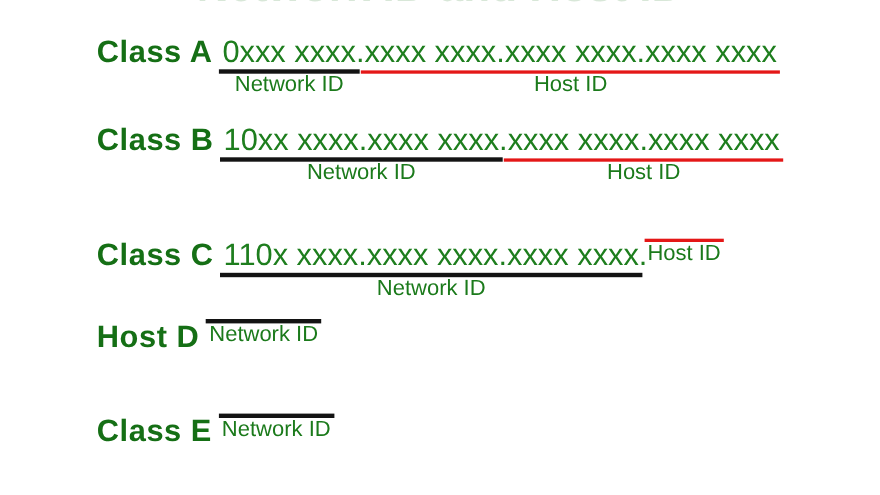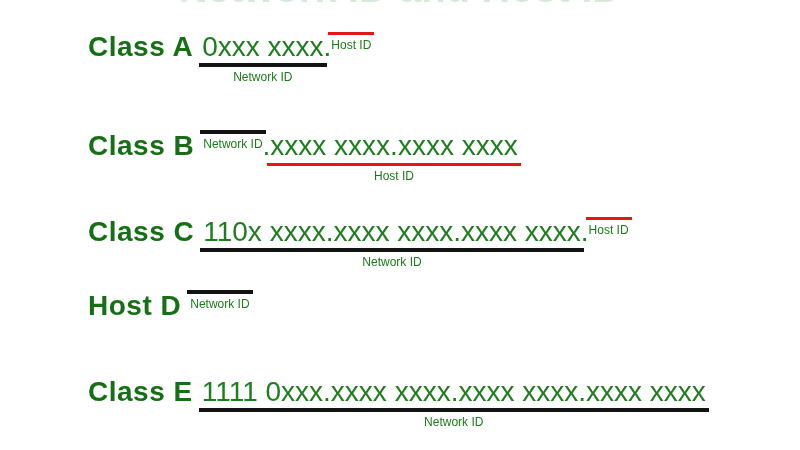--- a/index.html
+++ b/index.html
@@ -31,54 +31,56 @@
   .pattern{display:flex;align-items:flex-start;}
   .segment{display:flex;flex-direction:column;align-items:center;text-align:right;}
   .bits{
     font-size:28px;line-height:32px;white-space:pre;
     color:var(--bits-green);
   }
   .ul{height:4px;align-self:stretch;margin:0 -3px;}
   .ul-network{background:var(--network-underline);}
   .ul-host{background:var(--host-underline);height:3px;margin-top:1px;}
   .seg-label{
-    font-size:12px;line-height:18px;margin-top:1px;
+    font-size:20px;line-height:18px;margin-top:1px;
     color:var(--caption-green);
   }
-  .r0{top:31px}.r1{top:130px}.r2{top:216px}.r3{top:290px}.r4{top:376px}
+  .r0{top:31px}.r1{top:111px}.r2{top:216px}.r3{top:290px}.r4{top:376px}
 </style>
 </head>
 <body>
 
 <div class="screen">
 
   <div class="title">Network ID and Host ID</div>
 
   <div class="row r0">
     <span class="class-label">Class A</span>
     <div class="pattern">
       <div class="segment">
         <span class="bits">0xxx xxxx</span>
         <div class="ul ul-network"></div>
         <span class="seg-label">Network ID</span>
       </div>
       <div class="segment">
         <span class="bits">.</span>
       </div>
       <div class="segment">
+        <span class="bits">xxxx xxxx.xxxx xxxx.xxxx xxxx</span>
         <div class="ul ul-host"></div>
         <span class="seg-label">Host ID</span>
       </div>
     </div>
   </div>
 
   <div class="row r1">
     <span class="class-label">Class B</span>
     <div class="pattern">
       <div class="segment">
+        <span class="bits">10xx xxxx.xxxx xxxx</span>
         <div class="ul ul-network"></div>
         <span class="seg-label">Network ID</span>
       </div>
       <div class="segment">
         <span class="bits">.</span>
       </div>
       <div class="segment">
         <span class="bits">xxxx xxxx.xxxx xxxx</span>
         <div class="ul ul-host"></div>
         <span class="seg-label">Host ID</span>
@@ -111,20 +113,19 @@
         <div class="ul ul-network"></div>
         <span class="seg-label">Network ID</span>
       </div>
     </div>
   </div>
 
   <div class="row r4">
     <span class="class-label">Class E</span>
     <div class="pattern">
       <div class="segment">
-        <span class="bits">1111 0xxx.xxxx xxxx.xxxx xxxx.xxxx xxxx</span>
         <div class="ul ul-network"></div>
         <span class="seg-label">Network ID</span>
       </div>
     </div>
   </div>
 
 </div>
 
 </body></html>

